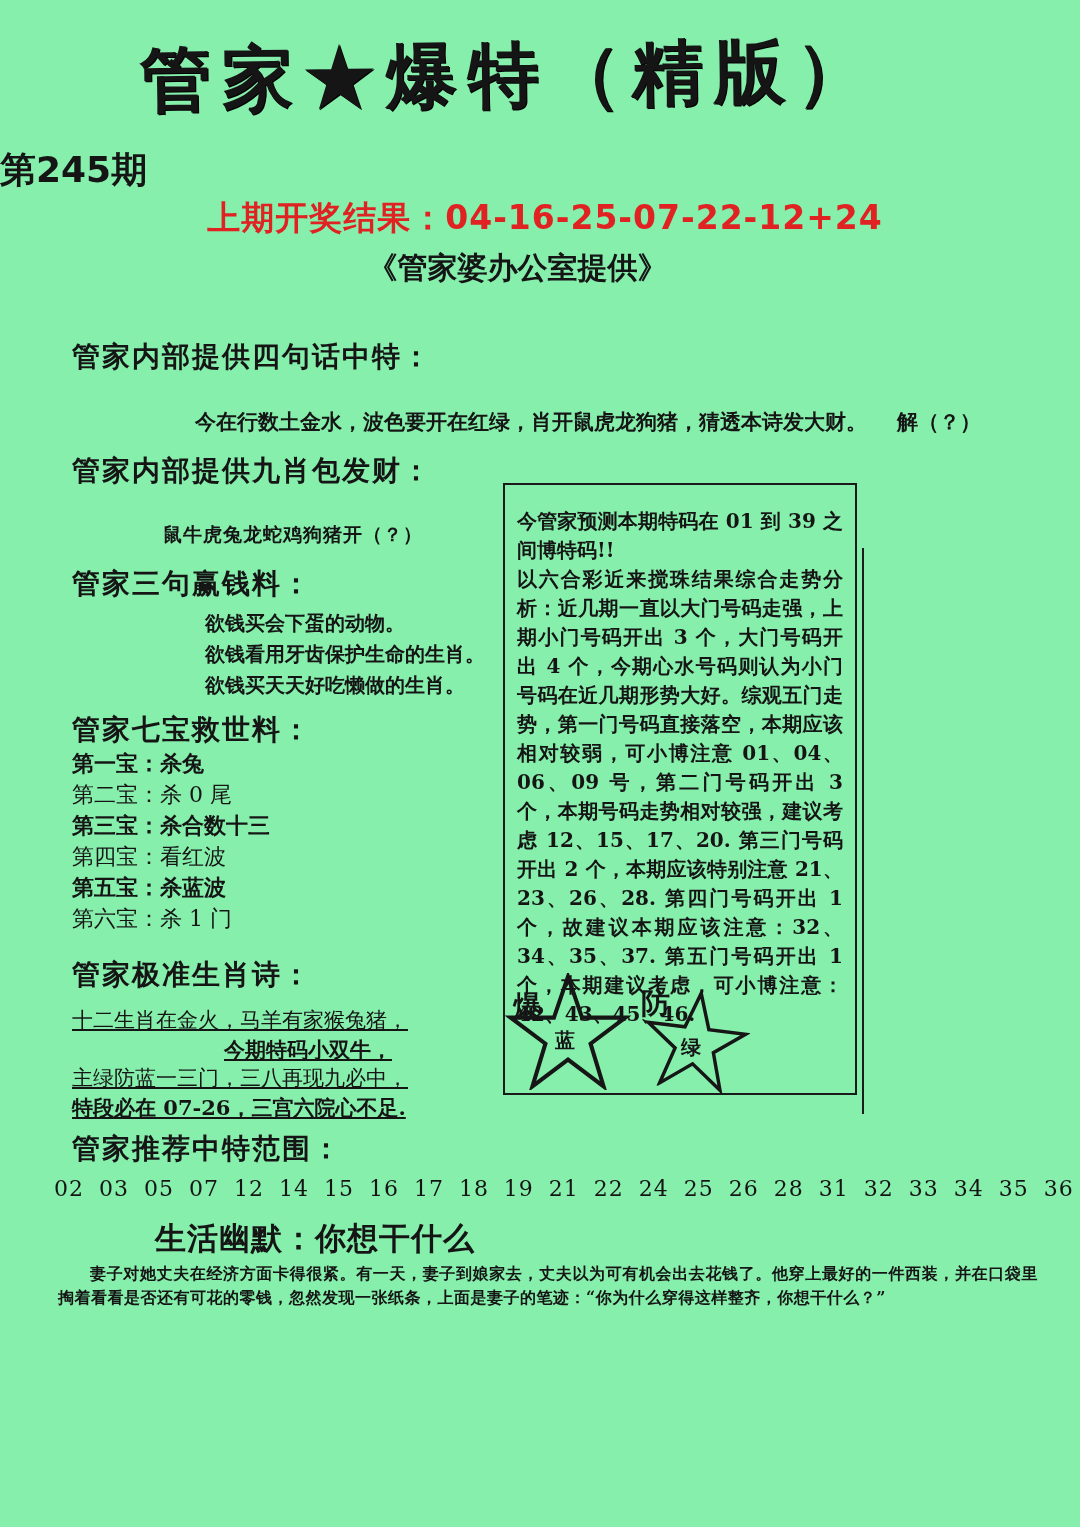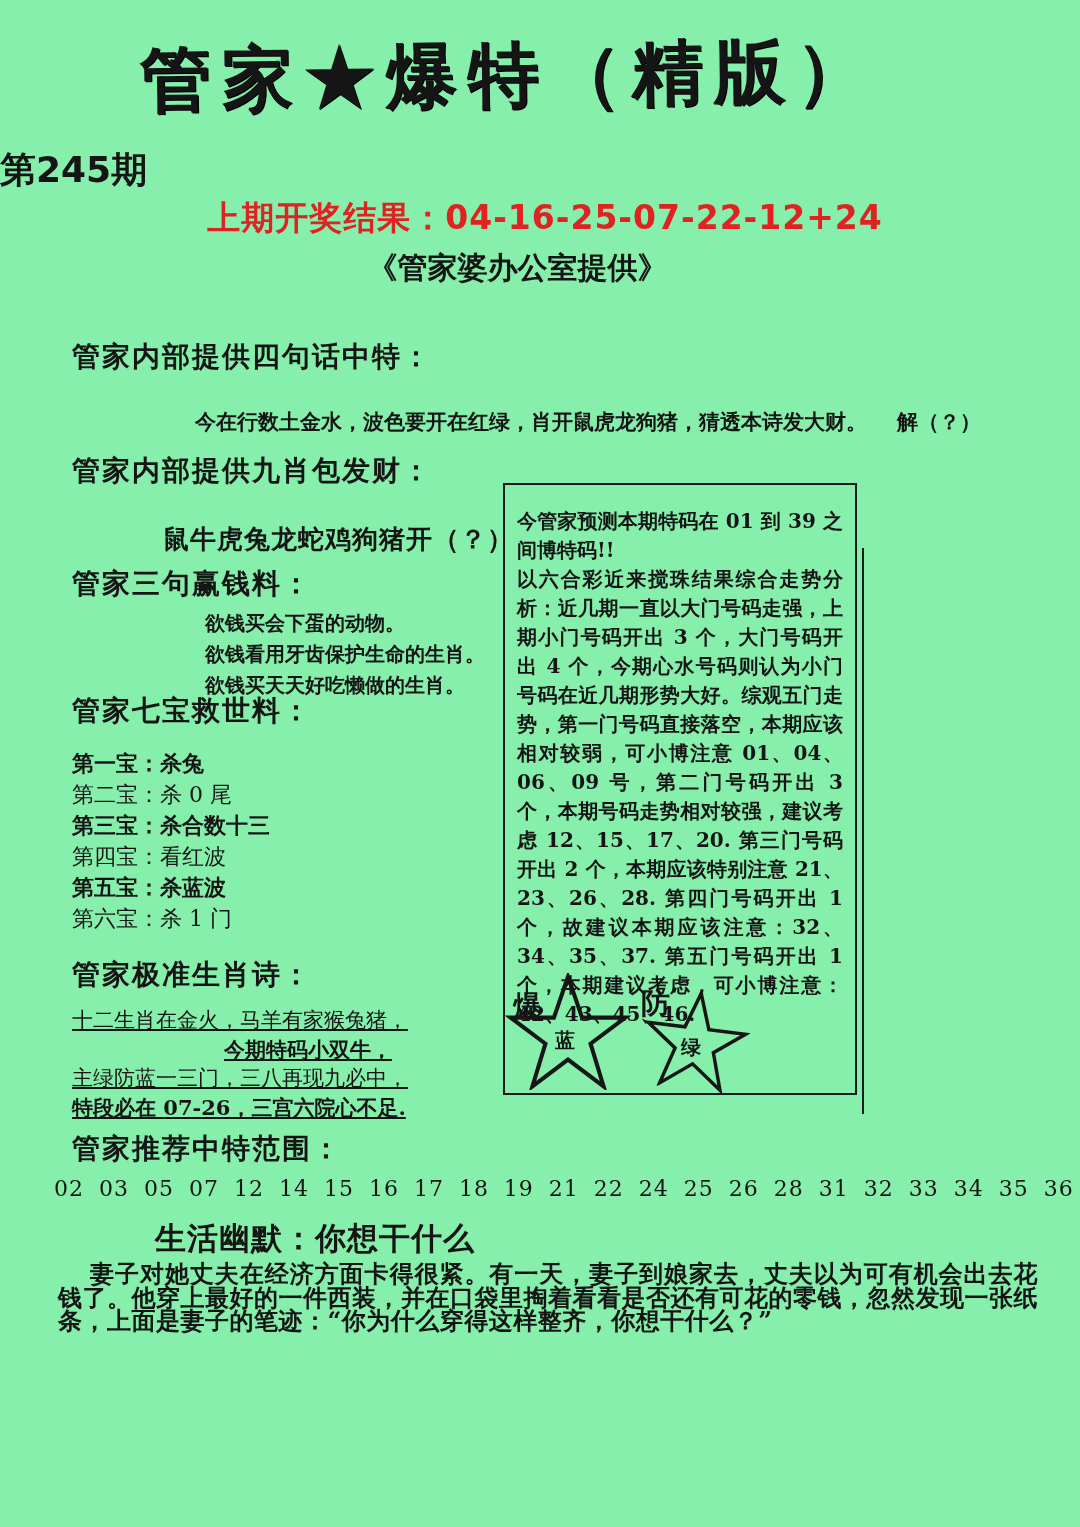--- a/index.html
+++ b/index.html
@@ -18,41 +18,41 @@
     font-family:"DejaVu Sans","Liberation Sans",sans-serif;font-weight:700;font-size:36px;}
   .result{left:0;top:196px;width:1090px;text-align:center;color:#e02222;
     font-family:"DejaVu Sans","Liberation Sans",sans-serif;font-weight:700;font-size:33px;letter-spacing:1px;}
   .provider{left:0;top:248px;width:1035px;text-align:center;font-size:30px;font-weight:600;}
   
   .h{left:72px;font-size:28px;font-weight:600;letter-spacing:2px;white-space:nowrap;}
   .h4line{top:338px;}
   .poem4{left:195px;top:408px;font-size:21px;font-weight:700;white-space:nowrap;}
   .poem4 .jie{margin-left:30px;}
   .h9xiao{top:452px;}
-  .nine{left:163px;top:522px;font-size:26px;font-weight:700;letter-spacing:1px;}
+  .nine{left:163px;top:522px;font-size:19px;font-weight:700;letter-spacing:1px;}
   .h3ju{top:565px;}
   .threelines{left:205px;top:608px;font-size:20px;line-height:31px;}
   .threelines div:nth-child(1){font-weight:600;}
   .threelines div:nth-child(2){font-weight:800;}
   .threelines div:nth-child(3){font-weight:600;}
-  .h7bao{top:692px;}
+  .h7bao{top:711px;}
   .seven{left:72px;top:748px;font-size:22px;line-height:31px;white-space:nowrap;}
   .seven div:nth-child(odd){font-weight:800;}
   .seven div:nth-child(even){font-weight:500;}
   .hshengxiao{top:956px;}
   .zpoem{left:72px;top:1006px;font-size:21px;line-height:29px;white-space:nowrap;text-decoration:underline;}
   .zpoem div:nth-child(2){padding-left:152px;font-weight:800;}
   .zpoem div:nth-child(4){font-weight:800;}
   .zpoem div:nth-child(1),.zpoem div:nth-child(3){font-weight:500;}
   .hrange{top:1130px;}
   .range{left:54px;top:1176px;width:1000px;font-size:22px;font-weight:500;
     letter-spacing:1px;word-spacing:7px;white-space:nowrap;}
   .humor{left:155px;top:1218px;font-family:"DejaVu Sans","Liberation Sans",sans-serif;
     font-weight:700;font-size:31px;letter-spacing:1px;}
-  .story{left:58px;top:1262px;width:980px;font-size:24px;font-weight:600;
+  .story{left:58px;top:1262px;width:980px;font-size:16px;font-weight:600;
     line-height:23.5px;text-indent:32px;text-align:justify;letter-spacing:0.5px;}
   
   .pbox{
     left:503px;top:483px;width:354px;height:612px;box-sizing:border-box;
     border:2px solid #1a1a1a;padding:22px 12px 0 12px;
   }
   .pbox p{margin:0;font-size:20px;font-weight:700;line-height:29px;text-align:justify;}
   .artifact{left:862px;top:548px;width:2px;height:566px;background:#1c1c1c;}
   .star-char{position:absolute;font-size:29px;font-weight:700;}
   .char-bao{left:8px;top:502px;}

